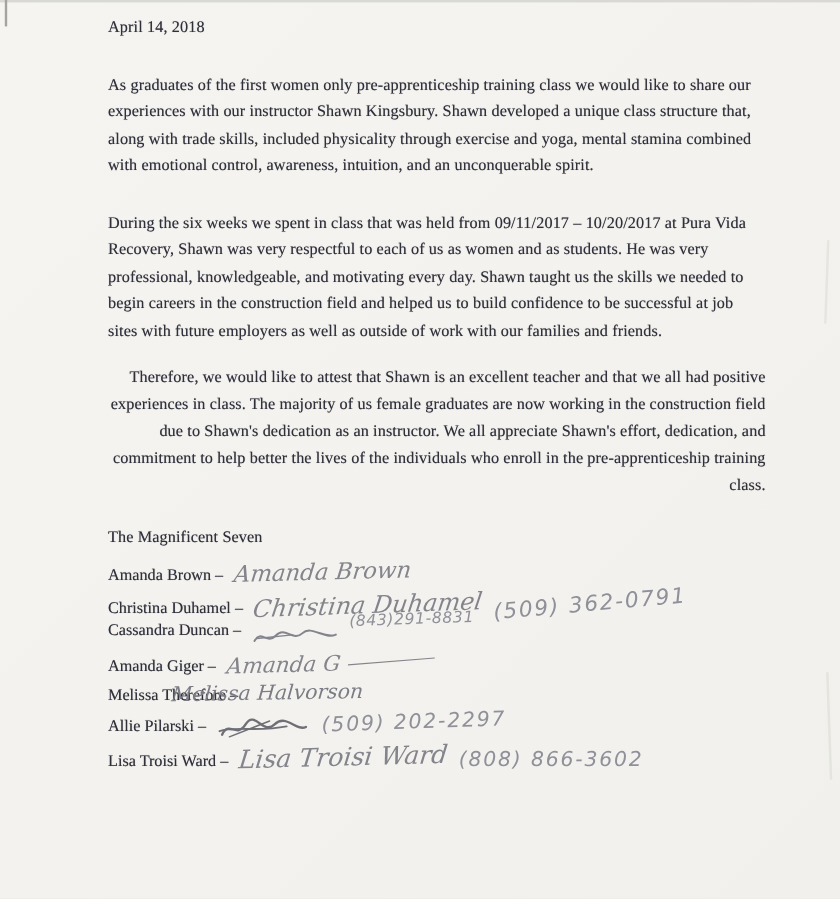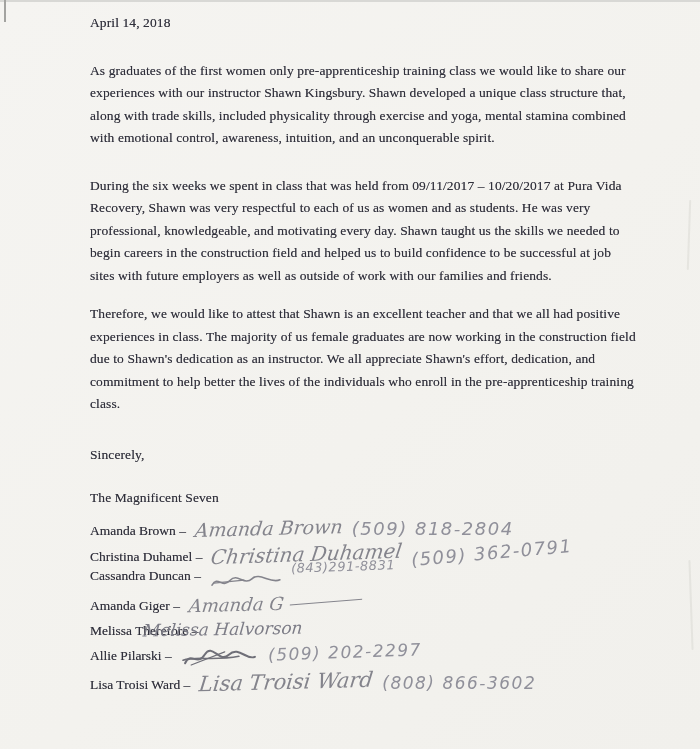--- a/index.html
+++ b/index.html
@@ -18,21 +18,21 @@
   .crease.c1{left:688px;top:200px;height:70px;transform:rotate(2deg);}
   .crease.c2{left:690px;top:560px;height:90px;transform:rotate(-2deg);}
 
   .content{position:absolute;left:90px;top:12px;width:548px;}
   .typed{font-size:13.5px;line-height:22.5px;letter-spacing:0.1px;
          text-shadow:0 0 0.6px rgba(45,45,60,0.55);}
   .date{margin:0;}
   .recipients{margin:18px 0 0 0;}
   .para1{margin:25px 0 0 0;}
   .para2{margin:25px 0 0 0;}
-  .para3{margin:16px 0 0 0;}
+  .para3{margin:16px 0 0 0;text-align:right;}
   .closing{margin:28px 0 0 0;}
   .group-name{margin:21px 0 0 0;}
 
   .signers{margin-top:7px;}
   .signer-row{display:flex;align-items:baseline;gap:9px;height:25.5px;text-align:right;}
   .s-label{font-size:13.5px;white-space:nowrap;text-shadow:0 0 0.6px rgba(45,45,60,0.55);}
   .sig{font-family:"DejaVu Serif", serif;font-style:italic;font-size:19px;color:#84848c;
        display:inline-block;transform:rotate(-1.5deg) skewX(-8deg);white-space:nowrap;}
   .phone{font-family:"DejaVu Sans", sans-serif;font-style:italic;font-size:17px;color:#90909a;
          letter-spacing:1.5px;white-space:nowrap;display:inline-block;}
@@ -64,30 +64,28 @@
   <div class="content">
     <p class="typed date">April 14, 2018</p>
 
 
     <p class="typed para1">As graduates of the first women only pre-apprenticeship training class we would like to share our experiences with our instructor Shawn Kingsbury. Shawn developed a unique class structure that, along with trade skills, included physicality through exercise and yoga, mental stamina combined with emotional control, awareness, intuition, and an unconquerable spirit.</p>
 
     <p class="typed para2">During the six weeks we spent in class that was held from 09/11/2017 – 10/20/2017 at Pura Vida Recovery, Shawn was very respectful to each of us as women and as students. He was very professional, knowledgeable, and motivating every day. Shawn taught us the skills we needed to begin careers in the construction field and helped us to build confidence to be successful at job sites with future employers as well as outside of work with our families and friends.</p>
 
     <p class="typed para3">Therefore, we would like to attest that Shawn is an excellent teacher and that we all had positive experiences in class. The majority of us female graduates are now working in the construction field due to Shawn's dedication as an instructor. We all appreciate Shawn's effort, dedication, and commitment to help better the lives of the individuals who enroll in the pre-apprenticeship training class.</p>
 
-    <p class="typed closing">Sincerely,</p>
 
     <p class="typed group-name">The Magnificent Seven</p>
 
     <div class="signers">
 
       <div class="signer-row">
         <span class="s-label">Amanda Brown –</span>
         <span class="sig">Amanda Brown</span>
-        <span class="phone">(509) 818-2804</span>
       </div>
 
       <div class="signer-row">
         <span class="s-label">Christina Duhamel –</span>
         <span class="sig">Christina Duhamel</span>
         <span class="phone">(509) 362-0791</span>
       </div>
 
       <div class="signer-row">
         <span class="s-label">Cassandra Duncan –</span>

